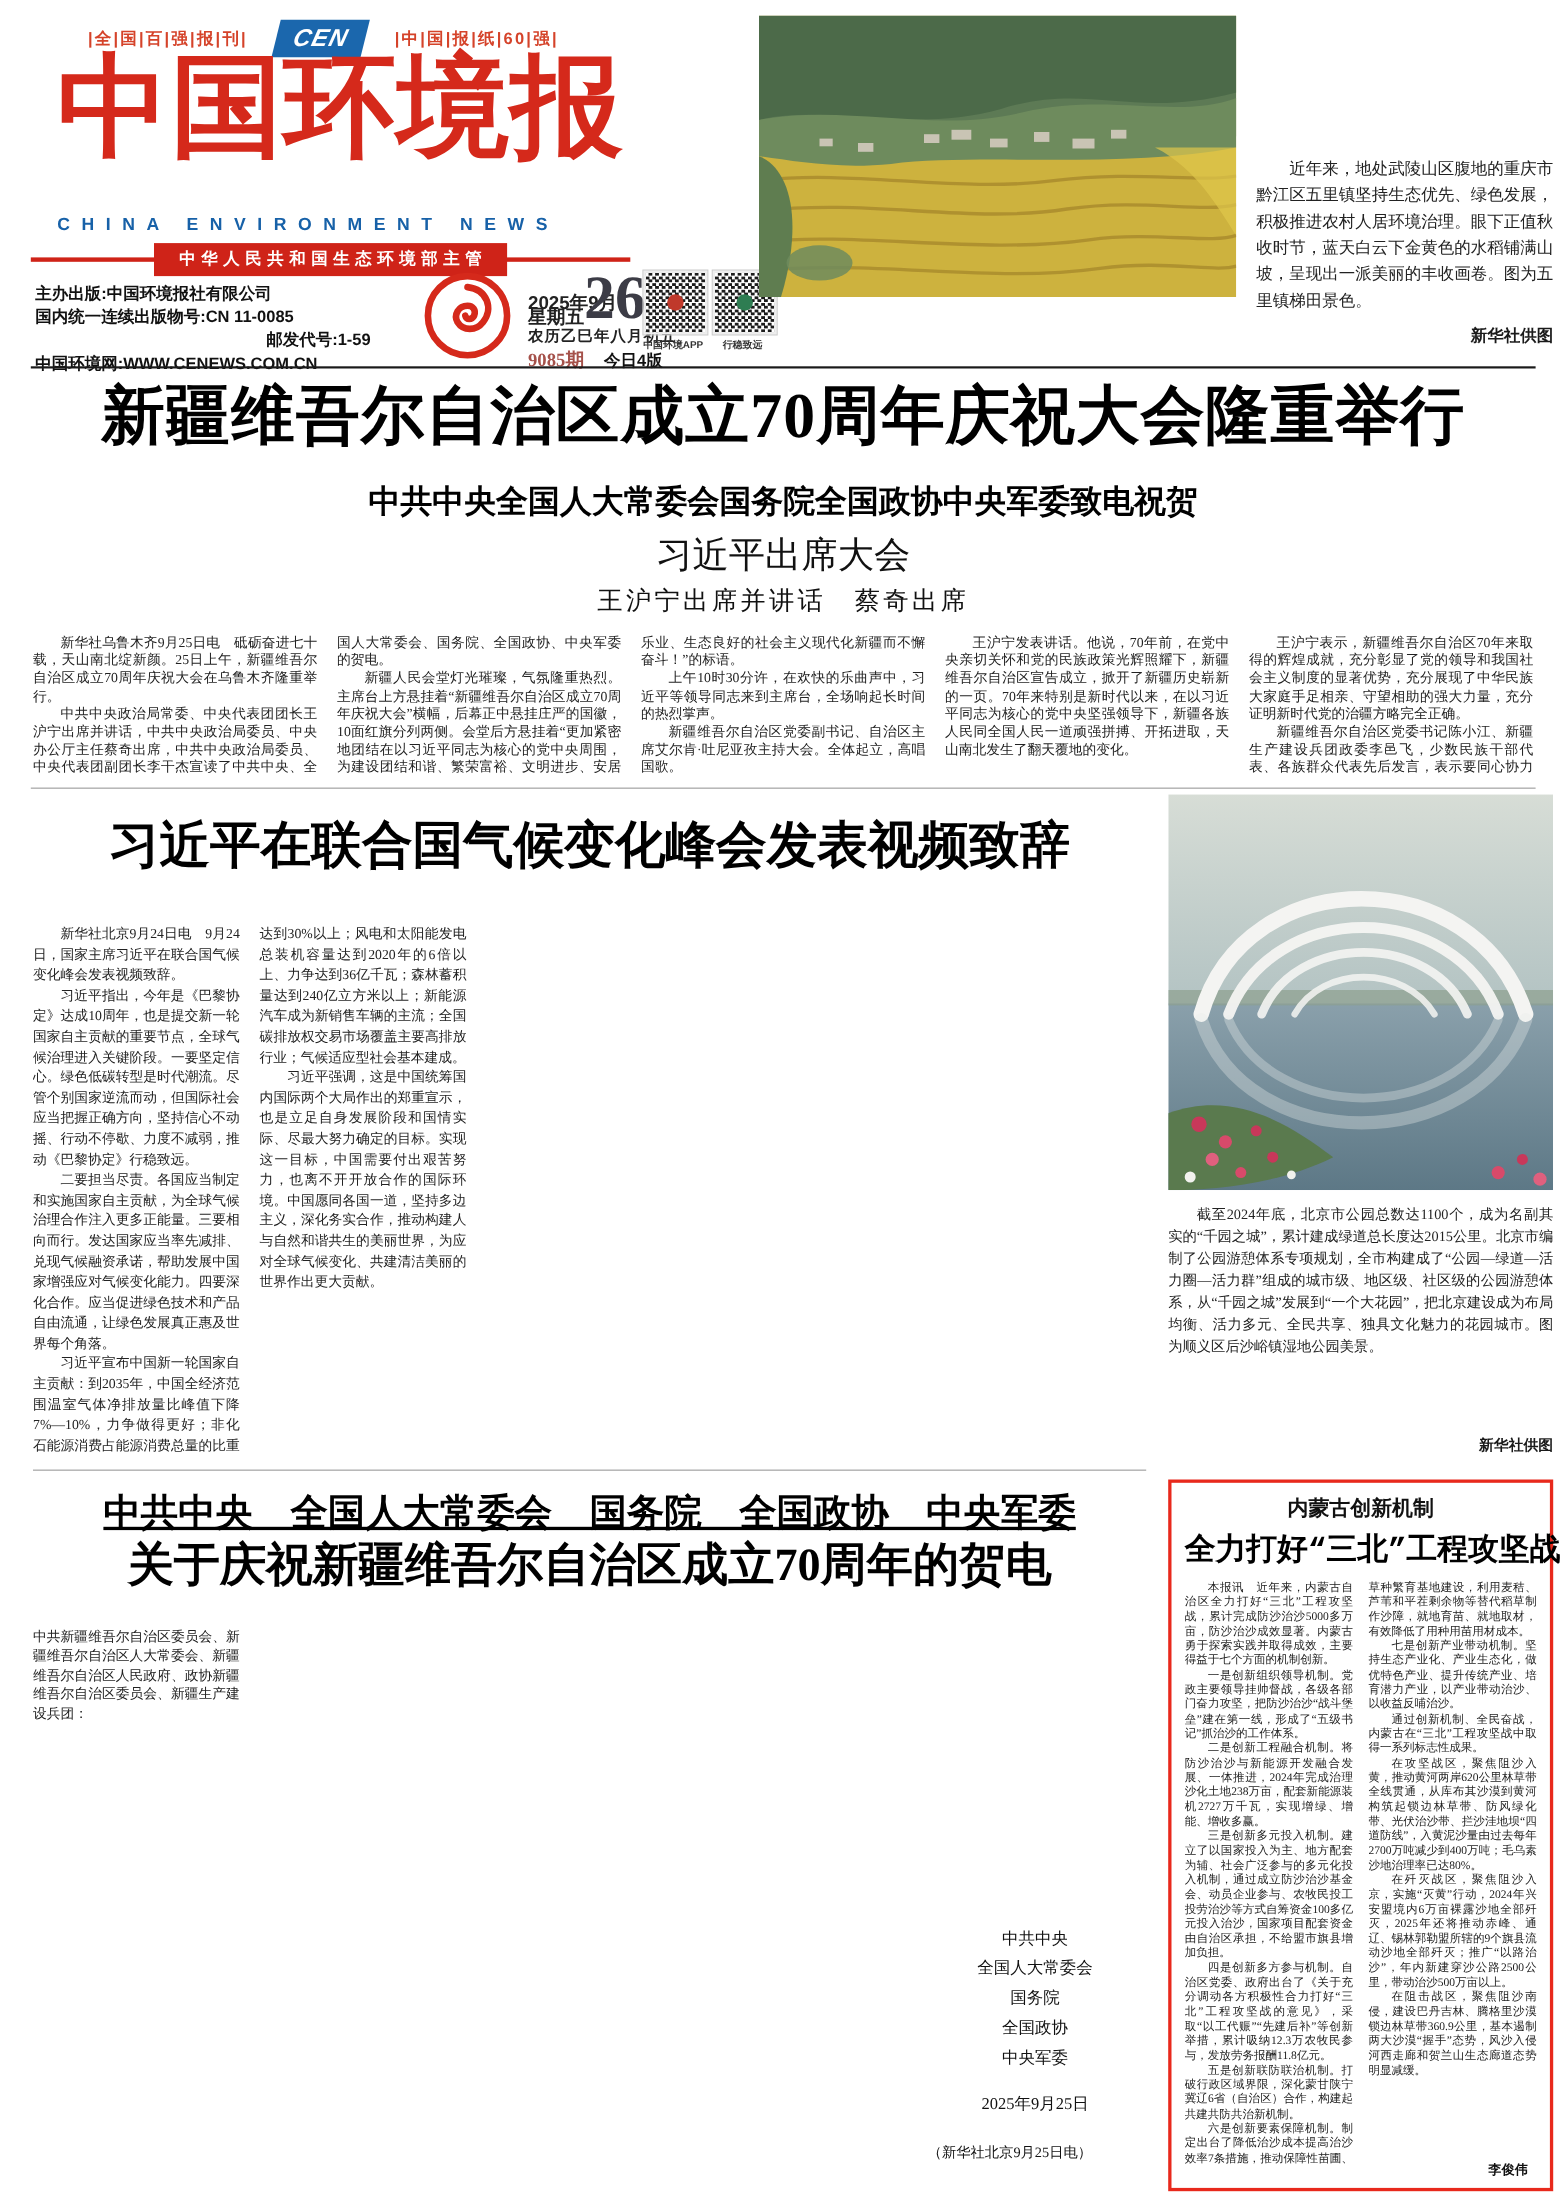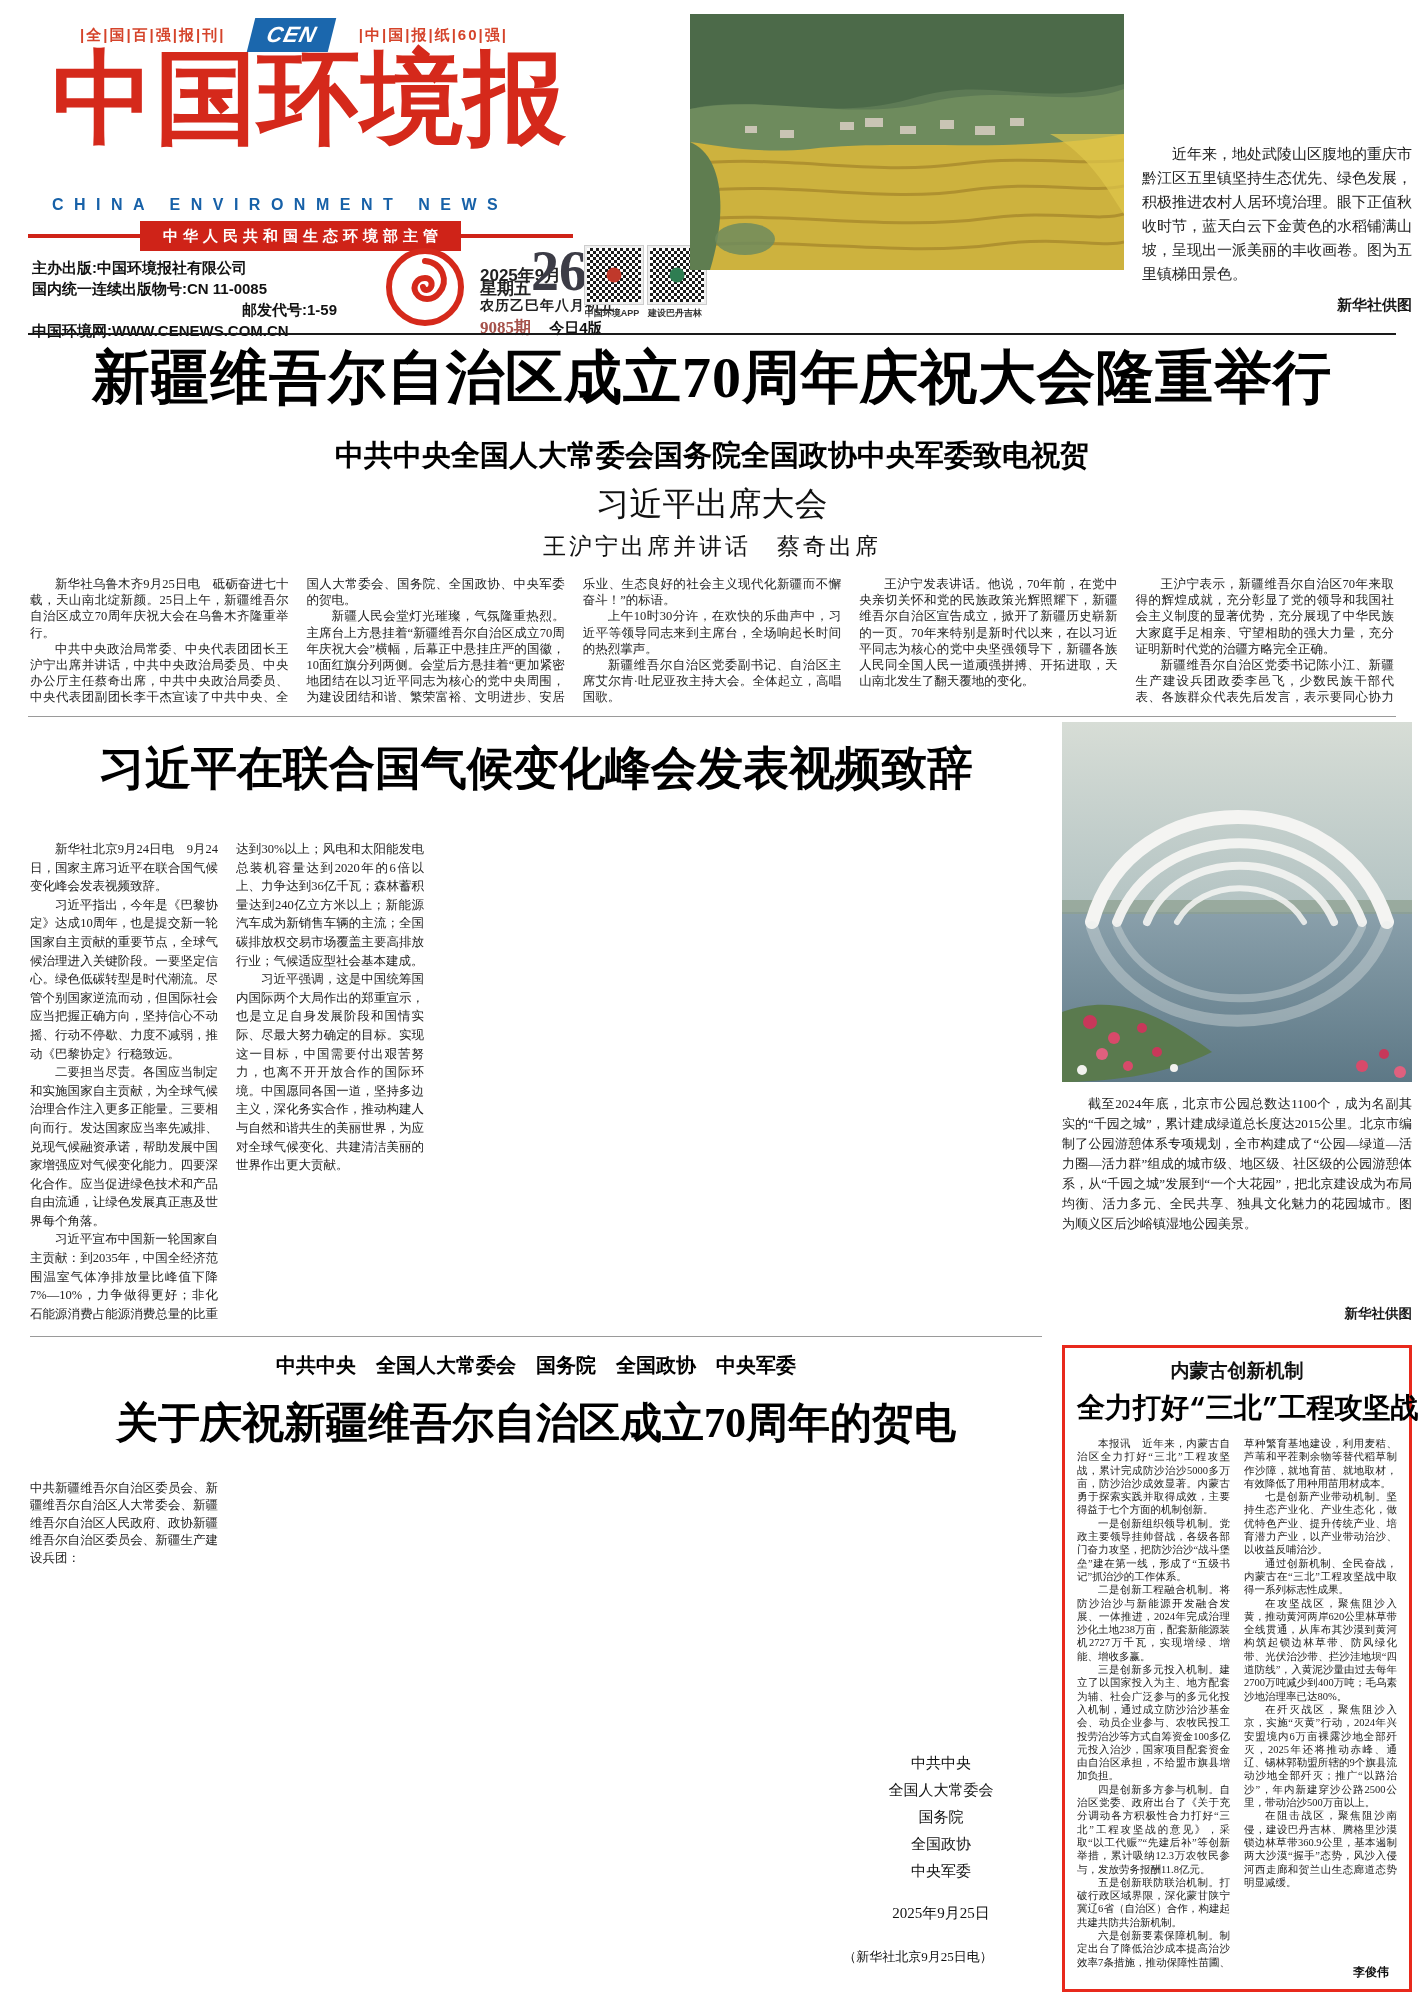--- a/index.html
+++ b/index.html
@@ -65,22 +65,22 @@
   .a2-body{top:840px;left:30px;width:1012px;height:490px;font-size:12.5px;line-height:18.6px;}
   .a1-body{font-size:12.5px;line-height:16.2px;}
 
   .mid-photo{top:722px;left:1062px;width:350px;height:360px;overflow:hidden;}
   .mid-caption{top:1094px;left:1062px;width:350px;font-size:13px;line-height:20px;text-align:justify;
                text-indent:2em;color:#222;height:212px;overflow:hidden;}
   .mid-credit{top:1305px;left:1062px;width:350px;text-align:right;font-weight:bold;font-size:13.5px;}
   .rule-a2{top:1336px;left:30px;width:1012px;}
 
   
-  .a3-sub{top:1352px;left:30px;width:1012px;text-align:center;font-weight:bold;font-size:20px;color:#000;
-          white-space:nowrap;}
+  .a3-sub{top:1352px;left:30px;width:1012px;text-align:center;font-weight:bold;font-size:34px;color:#000;
+          white-space:nowrap;text-decoration:underline;}
   .a3-headline{top:1400px;left:30px;width:1012px;text-align:center;font-weight:bold;font-size:42px;
                line-height:1.1;color:#000;white-space:nowrap;}
   .a3-body{top:1480px;left:30px;width:1012px;height:510px;font-size:12.5px;line-height:17.4px;}
   .a3-body .salutation{text-indent:0;}
   .a3-sign{top:1750px;left:846px;width:190px;text-align:center;font-size:15px;line-height:27px;color:#111;}
   .a3-source{top:1948px;left:800px;width:236px;text-align:center;font-size:13px;color:#111;}
 
   
   .box{top:1345px;left:1062px;width:350px;height:647px;border:3px solid #e8291c;box-sizing:border-box;
        padding:10px 12px 8px;}
@@ -131,21 +131,21 @@
   <div class="abs day-number">26</div>
   <div class="abs lunar">农历乙巳年八月初五</div>
   <div class="abs issue-row">
     <span class="issue-no">9085期</span>
     <span>今日4版</span>
   </div>
 
   <div class="abs qr qr1"></div>
   <div class="abs qr qr2"></div>
   <div class="abs qr-label ql1">中国环境APP</div>
-  <div class="abs qr-label ql2">建设巴丹吉林</div>
+  <div class="abs qr-label ql2">行稳致远</div>
 
   <div class="abs top-photo">
     <svg width="434" height="256" viewBox="0 0 434 256" preserveAspectRatio="none">
       <rect width="434" height="256" fill="#cdb23e"></rect>
       <rect width="434" height="110" fill="#5d7a55"></rect>
       <path d="M0 0 L434 0 L434 70 C340 95 300 60 220 85 C140 108 60 80 0 95 Z" fill="#4c6a49"></path>
       <path d="M0 95 C80 80 160 108 240 88 C320 70 380 95 434 75 L434 120 C330 140 200 125 120 135 C70 140 30 132 0 128 Z" fill="#6e8b5d"></path>
       <g fill="#c9c4b4">
         <rect x="150" y="108" width="14" height="8"></rect>
           <rect x="175" y="104" width="18" height="9"></rect>

